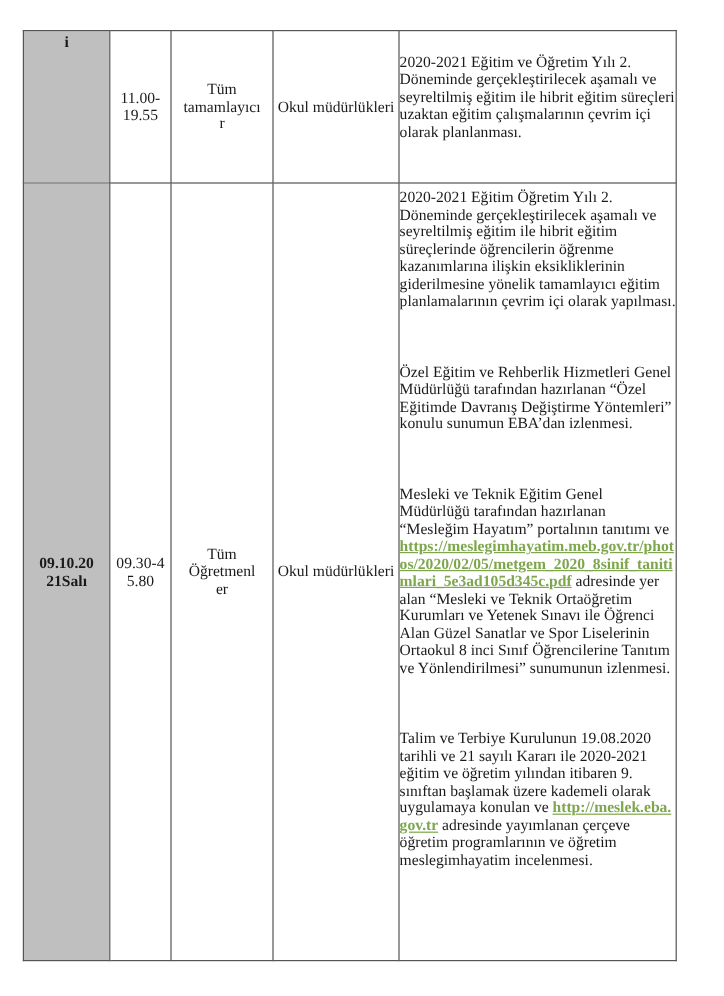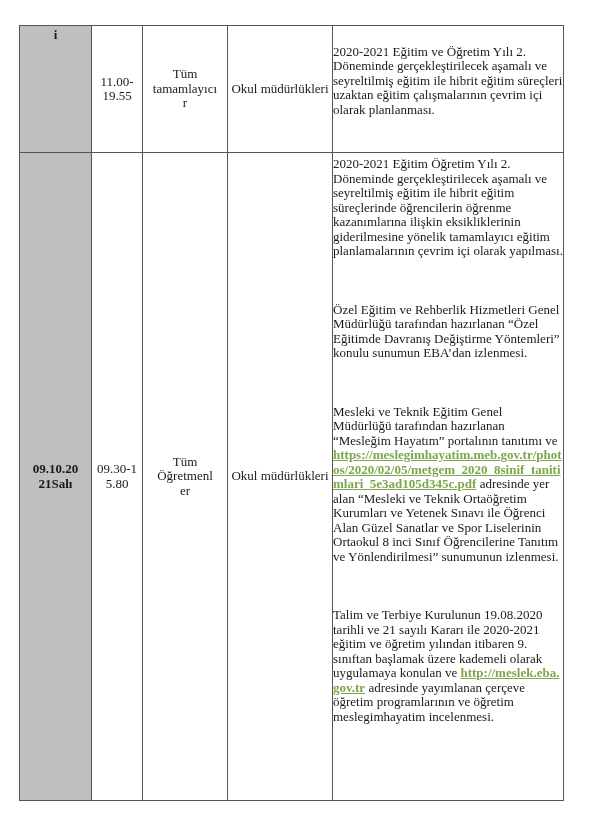--- a/index.html
+++ b/index.html
@@ -106,21 +106,21 @@
       <td class="c-desc v-mid">
         <p class="para">2020-2021 Eğitim ve Öğretim Yılı 2. Döneminde gerçekleştirilecek aşamalı ve seyreltilmiş eğitim ile hibrit eğitim süreçleri uzaktan eğitim çalışmalarının çevrim içi olarak planlanması.</p>
       </td>
     </tr>
     <tr style="height:648px">
       <td class="c-date">
         <div>09.10.20</div>
         <div>21Salı</div>
       </td>
       <td class="c-time">
-        <div>09.30-1</div>
+        <div>09.30-4</div>
         <div>5.80</div>
       </td>
       <td class="c-aud">
         <div>Tüm</div>
         <div>Öğretmenl</div>
         <div>er</div>
       </td>
       <td class="c-resp">
         <span>Okul müdürlükleri</span>
       </td>

